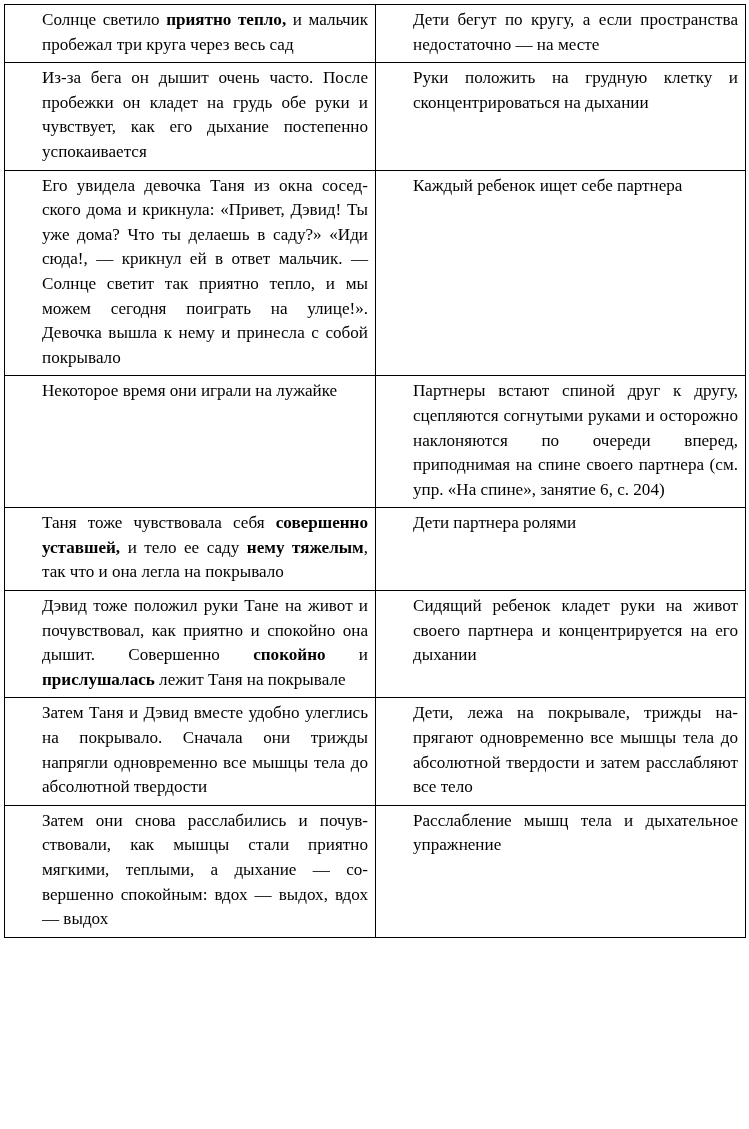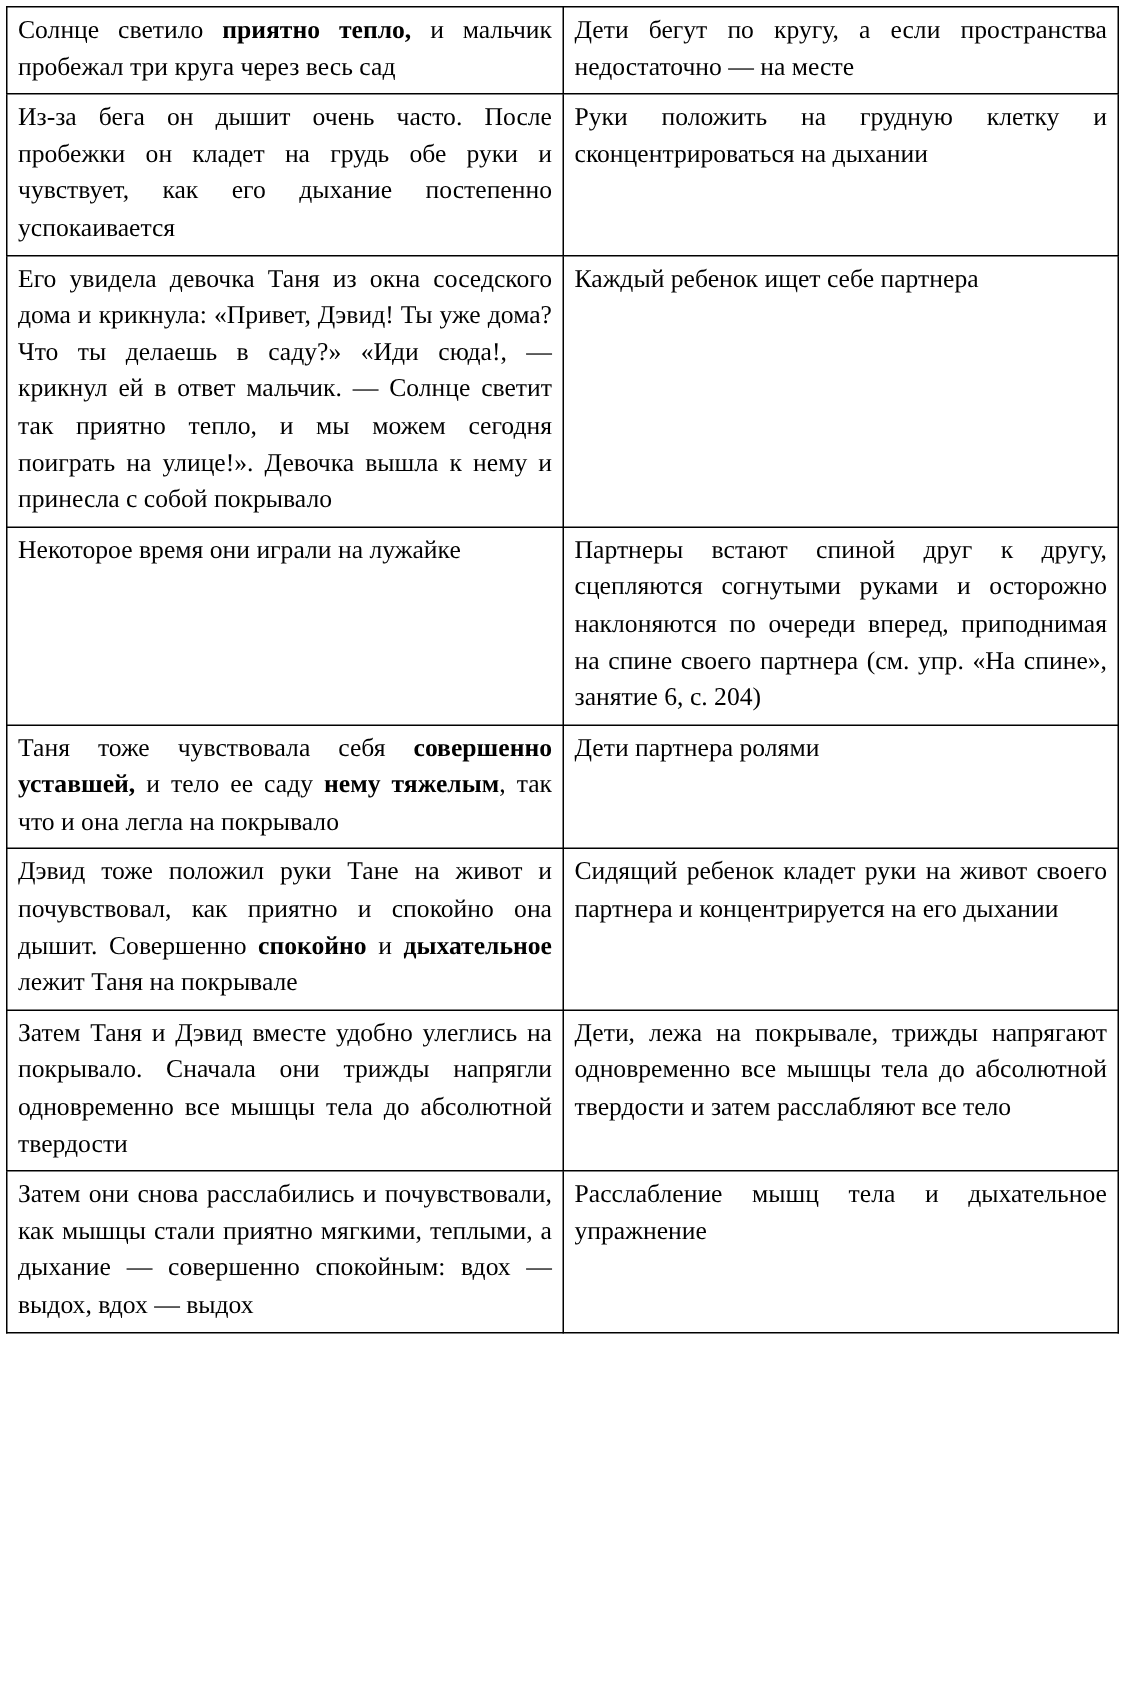--- a/index.html
+++ b/index.html
@@ -39,20 +39,21 @@
     text-align: justify;
     text-justify: inter-word;
     hyphens: manual;
     word-spacing: 0px;
   }
   table.story-table td.action-cell {
     text-align: justify;
   }
   .cell-text {
     display: block;
+    margin-left: 30px;
   }
   .b { font-weight: bold; }
 </style>
 </head>
 <body>
 
 <div class="page">
   <table class="story-table">
     <colgroup>
       <col class="col-story">
@@ -94,21 +95,21 @@
         <tr>
           <td class="story-cell">
             <span class="cell-text"><span>Таня тоже чувствовала себя </span><span class="b">совершенно уставшей,</span><span> и тело ее саду </span><span class="b">нему тяже­лым</span><span>, так что и она легла на покрывало</span></span>
           </td>
           <td class="action-cell">
             <span class="cell-text">Дети партнера ролями</span>
           </td>
         </tr>
         <tr>
           <td class="story-cell">
-            <span class="cell-text"><span>Дэвид тоже положил руки Тане на живот и почувствовал, как приятно и спокой­но она дышит. Совершенно </span><span class="b">спокойно</span><span> и </span><span class="b">дыхательное</span><span> лежит Таня на покрывале</span></span>
+            <span class="cell-text"><span>Дэвид тоже положил руки Тане на живот и почувствовал, как приятно и спокой­но она дышит. Совершенно </span><span class="b">спокойно</span><span> и </span><span class="b">прислушалась</span><span> лежит Таня на покрывале</span></span>
           </td>
           <td class="action-cell">
             <span class="cell-text">Сидящий ребенок кладет руки на живот своего партнера и концентрируется на его дыхании</span>
           </td>
         </tr>
         <tr>
           <td class="story-cell">
             <span class="cell-text"><span>Затем Таня и Дэвид вместе удобно уле­глись на покрывало. Сначала они триж­ды напрягли одновременно все мышцы тела до абсолютной твердости</span></span>
           </td>
           <td class="action-cell">

